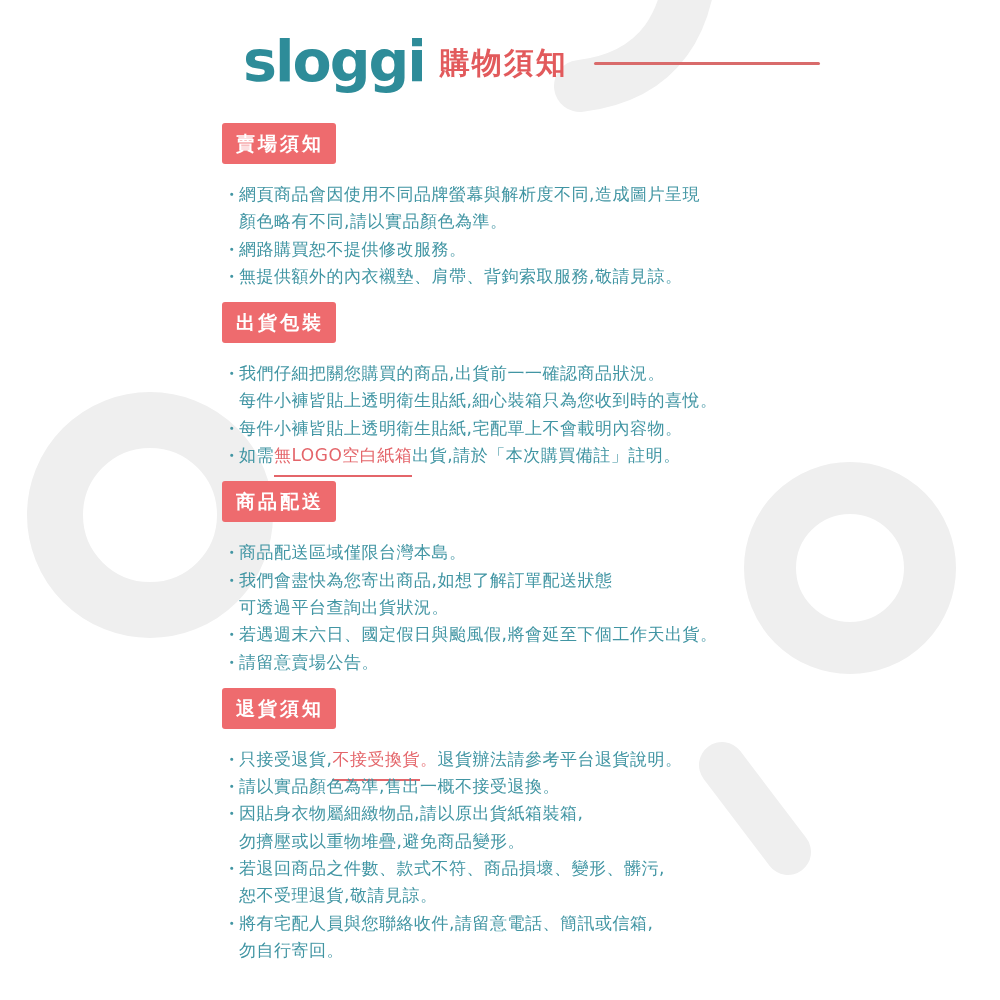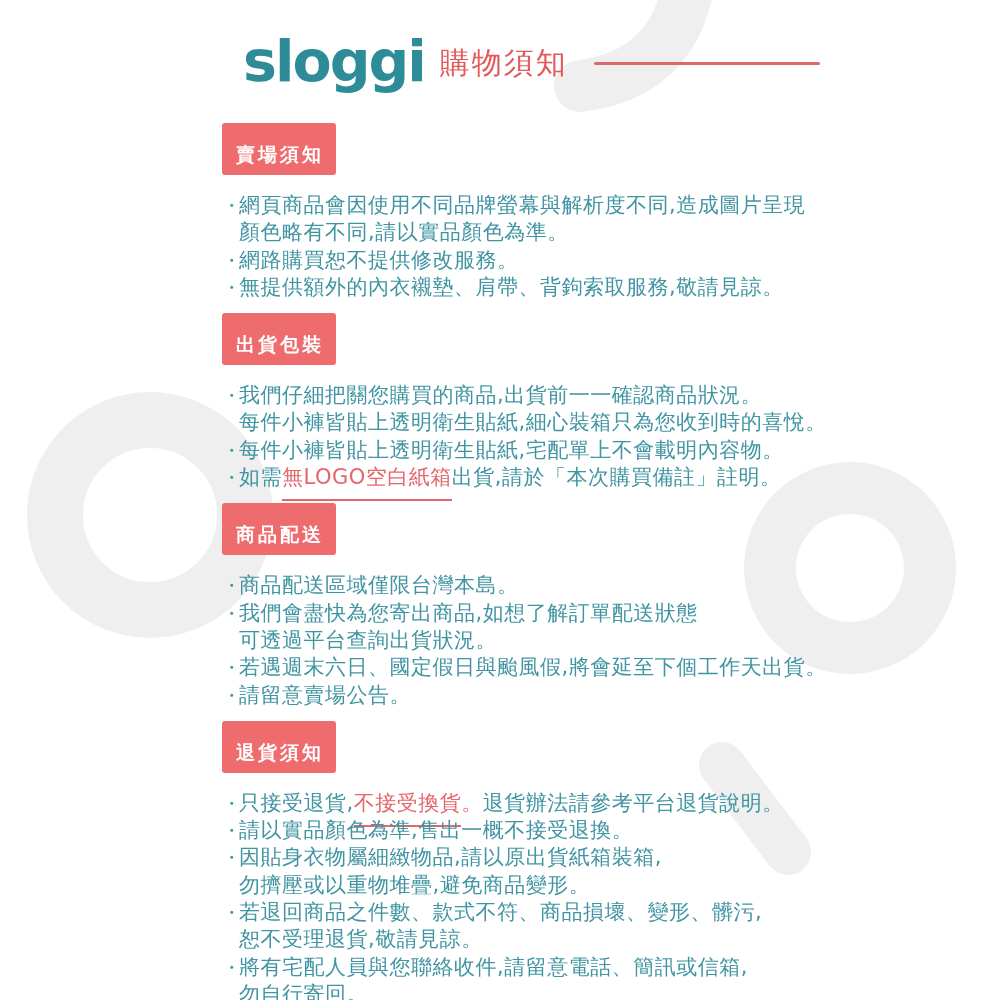--- a/index.html
+++ b/index.html
@@ -20,45 +20,45 @@
   }
   .watermark{position:absolute;left:0;top:0;z-index:0;}
   .content{position:relative;z-index:1;}
 
   .header{position:absolute;left:243px;top:33px;display:flex;align-items:center;}
   .logo{
     font-size:57px;font-weight:700;color:var(--logo_teal);
     letter-spacing:-2px;line-height:1;
   }
   .title{
-    font-size:30px;font-weight:400;color:var(--title_red);
+    font-size:30px;font-weight:700;color:var(--title_red);
     letter-spacing:2px;margin-left:15px;margin-top:4px;
   }
   .rule{
     display:inline-block;width:226px;height:3px;border-radius:2px;
     background:var(--divider_red);margin-left:26px;margin-top:4px;
   }
 
   .sections{position:absolute;left:222px;top:123px;width:562px;}
   .section{margin-bottom:12px;}
   .badge{
     display:inline-block;
     background:var(--badge_bg);color:#ffffff;
     font-size:19px;font-weight:700;letter-spacing:3px;
-    line-height:1;padding:22px 12px 11px 14px;border-radius:3px;
+    line-height:1;padding:11px 12px 11px 14px;border-radius:3px;
     margin-bottom:17px;
   }
   .bullet{display:flex;align-items:flex-start;}
   .dot{
     flex:none;width:17px;color:var(--body_text);
     font-size:19px;line-height:27.3px;
   }
   .bullet-body{flex:1;}
   .line{
-    font-size:21px;line-height:27.3px;color:var(--body_text);
+    font-size:17px;line-height:27.3px;color:var(--body_text);
     letter-spacing:0.5px;white-space:nowrap;
   }
   .line .ru{
     color:var(--accent_red);
     border-bottom:2px solid var(--accent_red);
     padding-bottom:10px;
   }
   .line .r{color:var(--accent_red);}
 </style>
 </head>

